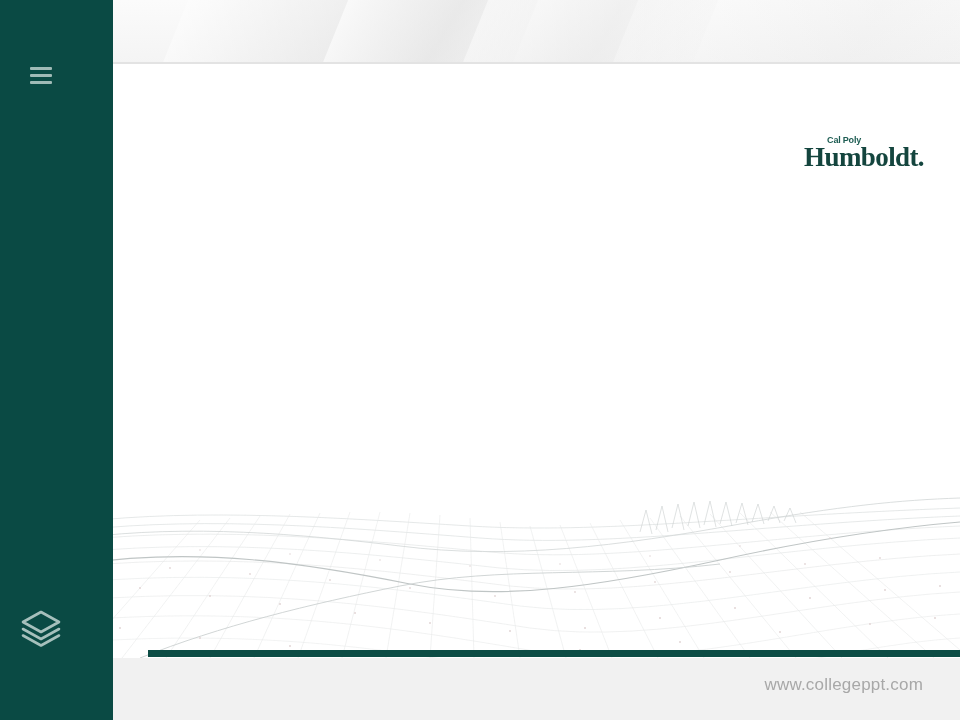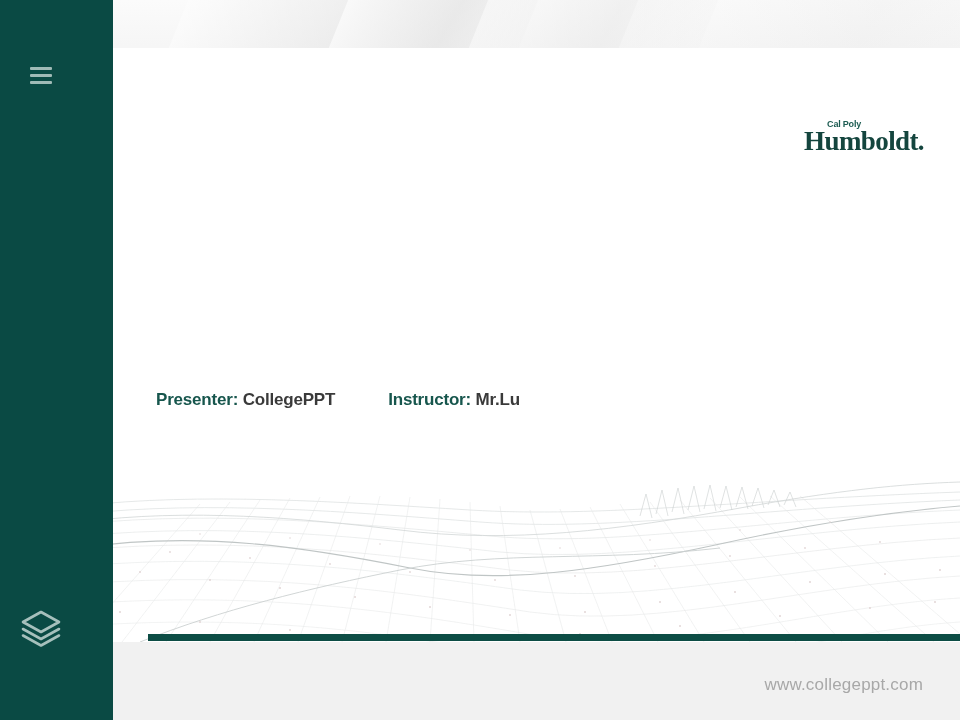--- a/index.html
+++ b/index.html
@@ -90,21 +90,21 @@
     background: #9fbab6;
     border-radius: 1px;
   }
 
   .layers-icon svg { display: block; }
 
   
   .slide {
     position: absolute;
     left: 80px;
-    top: 48px;
+    top: 64px;
     width: 880px;
     height: 594px;
     background: #ffffff;
     overflow: hidden;
     z-index: 4;
     box-shadow: 0 0 0 0 rgba(0,0,0,0);
   }
 
   
   .logo {
@@ -372,27 +372,20 @@
         </g>
       </svg>
     </div>
 
     <div class="logo">
       <div class="logo-sub">Cal Poly</div>
       <div class="logo-main">Humboldt.</div>
     </div>
 
 
-    <div class="byline">
-      <span class="lbl">Presenter:</span>
-      <span>CollegePPT</span>
-      <span class="gap"></span>
-      <span class="lbl">Instructor:</span>
-      <span>Mr.Lu</span>
-    </div>
 
     <div class="slide-bottom-bar"></div>
   </div>
 
   <div class="viewer-footer">
     <div class="footer-url">www.collegeppt.com</div>
   </div>
 
 </div>
 

